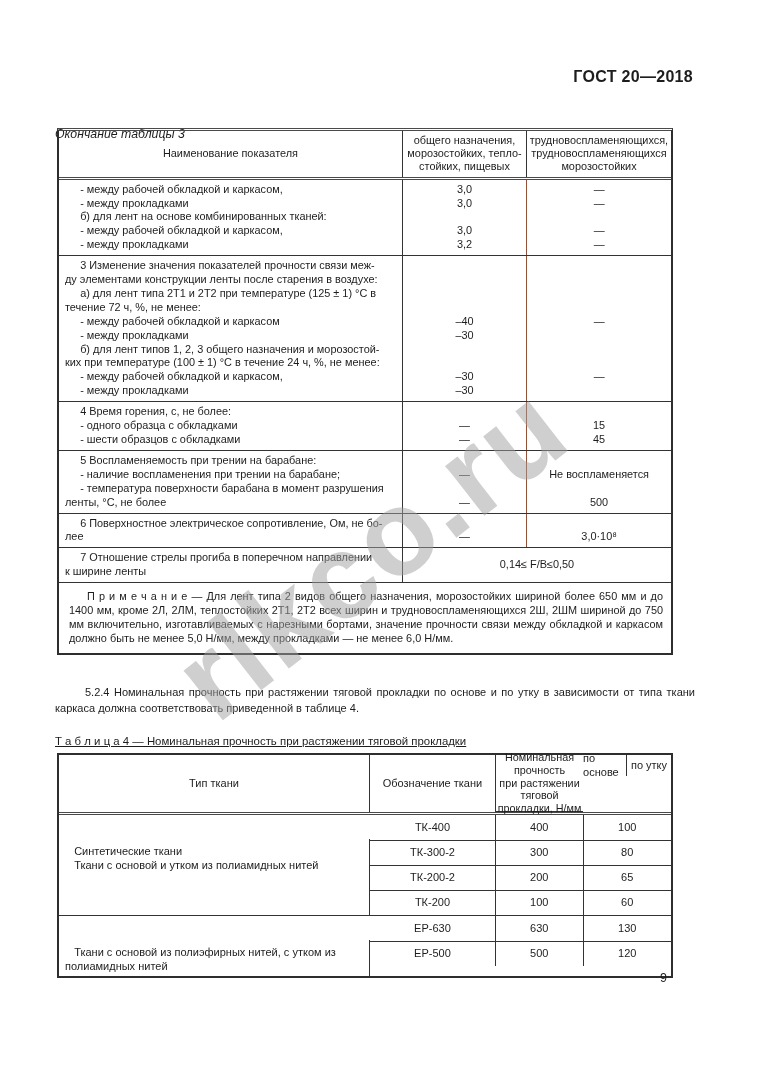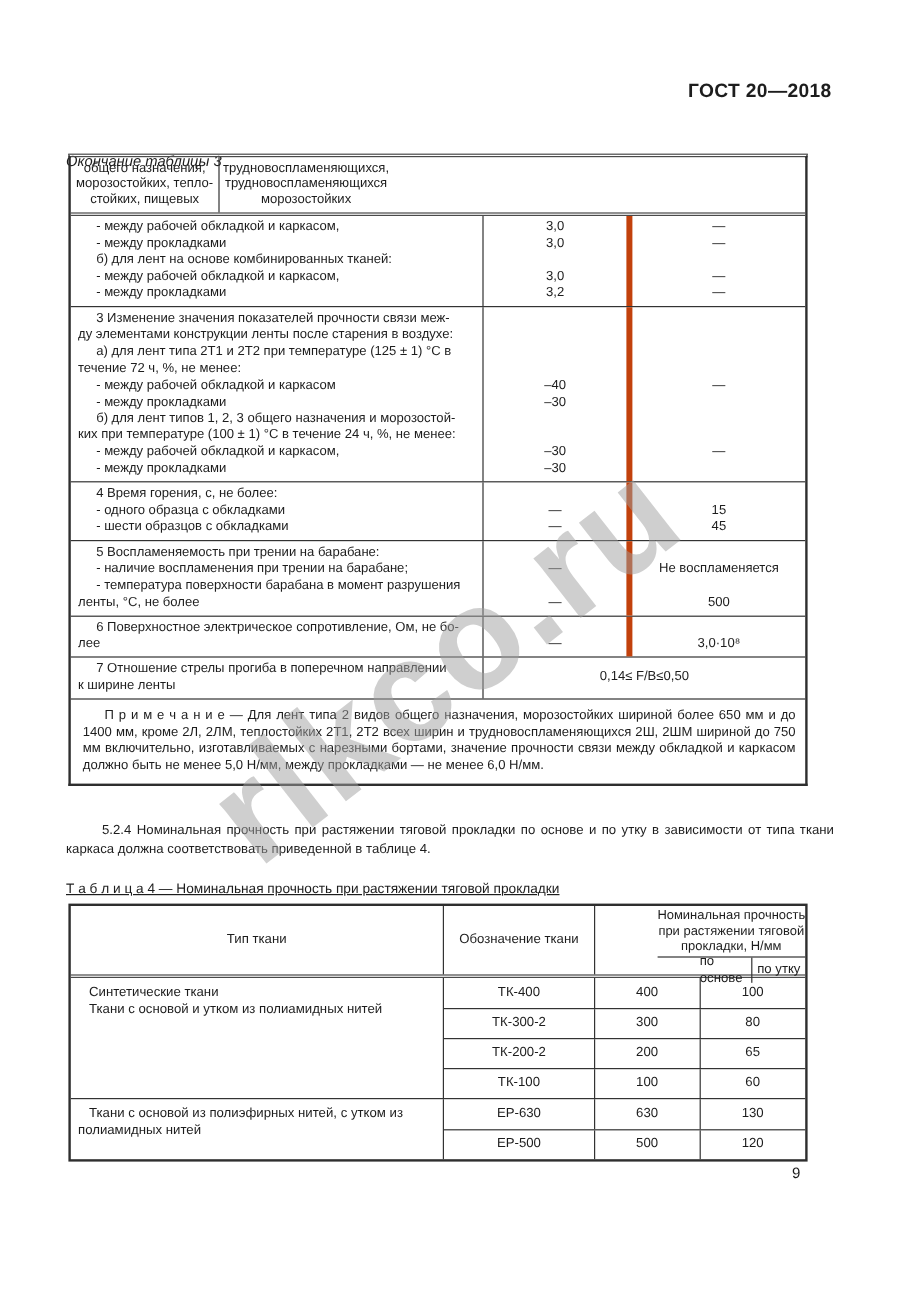--- a/index.html
+++ b/index.html
@@ -22,45 +22,45 @@
   .t3head { display:flex; border-bottom:3px double #4a4a4a; }
   .t3h1 { width:56.2%; border-right:1px solid #333; display:flex; align-items:center; justify-content:center; text-align:center; padding:2px; }
   .t3hr { width:43.8%; display:flex; flex-direction:column; }
   .t3hr-top { height:23px; border-bottom:1px solid #333; display:flex; align-items:center; justify-content:center; }
   .t3hr-bot { display:flex; flex:1; }
   .t3h2 { width:46.3%; border-right:1px solid #333; display:flex; align-items:center; justify-content:center; text-align:center; padding:3px 0; line-height:13.2px; }
   .t3h3 { width:53.7%; display:flex; align-items:center; justify-content:center; text-align:center; padding:3px 0; line-height:13.2px; }
   .t3row { display:flex; }
   .t3row + .t3row { border-top:1px solid #333; }
   .c1 { width:56.2%; border-right:1px solid #333; padding:3px 2px 3px 6px; }
-  .c2 { width:20.3%; border-right:5px solid #c2410c; text-align:center; padding:3px 0; }
+  .c2 { width:20.3%; border-right:1px solid #c2410c; text-align:center; padding:3px 0; }
   .c3 { width:23.5%; text-align:center; padding:3px 0; }
   .cm { width:43.8%; display:flex; align-items:center; justify-content:center; }
   .t3note { border-top:1px solid #333; padding:6px 8px 8px 10px; text-align:justify;
     text-indent:18px; font-size:10.9px; line-height:14px; }
 
   .p524 { position:absolute; top:684px; left:55px; width:640px; font-size:11px;
     line-height:16px; text-align:justify; text-indent:30px; }
   .t4caption { position:absolute; top:735px; left:55px; font-size:11.4px;text-decoration:underline; }
 
   
   .t4 { position:absolute; top:753px; left:57px; width:616px; border:2px solid #2e2e2e;
     font-size:11px; line-height:13.6px; }
   .t4head { display:flex; border-bottom:3px double #4a4a4a; height:60px; }
   .t4h1 { width:50.8%; border-right:1px solid #333; display:flex; align-items:center; justify-content:center; }
   .t4h2 { width:20.6%; border-right:1px solid #333; display:flex; align-items:center; justify-content:center; text-align:center; }
-  .t4h3 { width:28.6%; display:flex; flex-direction:column;align-items:flex-end; }
+  .t4h3 { width:28.6%; display:flex; flex-direction:row; }
   .t4h3top { flex:1; display:flex; align-items:center; justify-content:center; text-align:center;
     border-bottom:1px solid #333; line-height:12.8px; padding:2px 0; font-size:10.8px; }
   .t4h3sub { display:flex; height:21px; }
   .t4hsub1 { width:50%; border-right:1px solid #333; display:flex; align-items:center; justify-content:center; }
   .t4hsub2 { width:50%; display:flex; align-items:center; justify-content:center; }
   .t4g { display:flex; }
   .t4g + .t4g { border-top:1px solid #333; }
-  .t4type { width:50.8%; border-right:1px solid #333; padding:5px 2px 3px 6px; line-height:14px; }
+  .t4type { width:50.8%; border-right:1px solid #333; padding:5px 2px 3px 6px; line-height:14px;margin-top:24px; }
   .t4rows { width:49.2%; display:flex; flex-direction:column; }
   .t4r { display:flex; min-height:25px; }
   .t4r + .t4r { border-top:1px solid #333; }
   .t4d { width:41.9%; border-right:1px solid #333; display:flex; align-items:center; justify-content:center; }
   .t4v { width:29.05%; border-right:1px solid #333; display:flex; align-items:center; justify-content:center; }
   .t4v.last { border-right:none; }
 
   .pagenum { position:absolute; top:971px; left:57px; width:610px; text-align:right; font-size:12.5px; }
 
   .watermark { position:absolute; left:60px; top:483px; width:620px; text-align:center;
@@ -70,20 +70,21 @@
 </head>
 <body>
 
 <div class="page">
 
   <div class="gost-code">ГОСТ 20—2018</div>
   <div class="cont-label">Окончание таблицы 3</div>
 
   <div class="t3">
     <div class="t3head">
+      <div class="t3h1">Наименование показателя</div>
       <div class="t3hr">
         <div class="t3hr-bot">
           <div class="t3h2 preline">общего назначения,
 морозостойких, тепло-
 стойких, пищевых</div>
           <div class="t3h3 preline">трудновоспламеняющихся,
 трудновоспламеняющихся
 морозостойких</div>
         </div>
       </div>
@@ -211,21 +212,21 @@
               <div class="t4d">ТК-300-2</div>
               <div class="t4v">300</div>
               <div class="t4v last">80</div>
             </div>
             <div class="t4r">
               <div class="t4d">ТК-200-2</div>
               <div class="t4v">200</div>
               <div class="t4v last">65</div>
             </div>
             <div class="t4r">
-              <div class="t4d">ТК-100</div>
+              <div class="t4d">ТК-200</div>
               <div class="t4v">100</div>
               <div class="t4v last">60</div>
             </div>
           </div>
         </div>
         <div class="t4g">
           <div class="t4type pre">   Ткани с основой из полиэфирных нитей, с утком из
 полиамидных нитей</div>
           <div class="t4rows">
             <div class="t4r">

